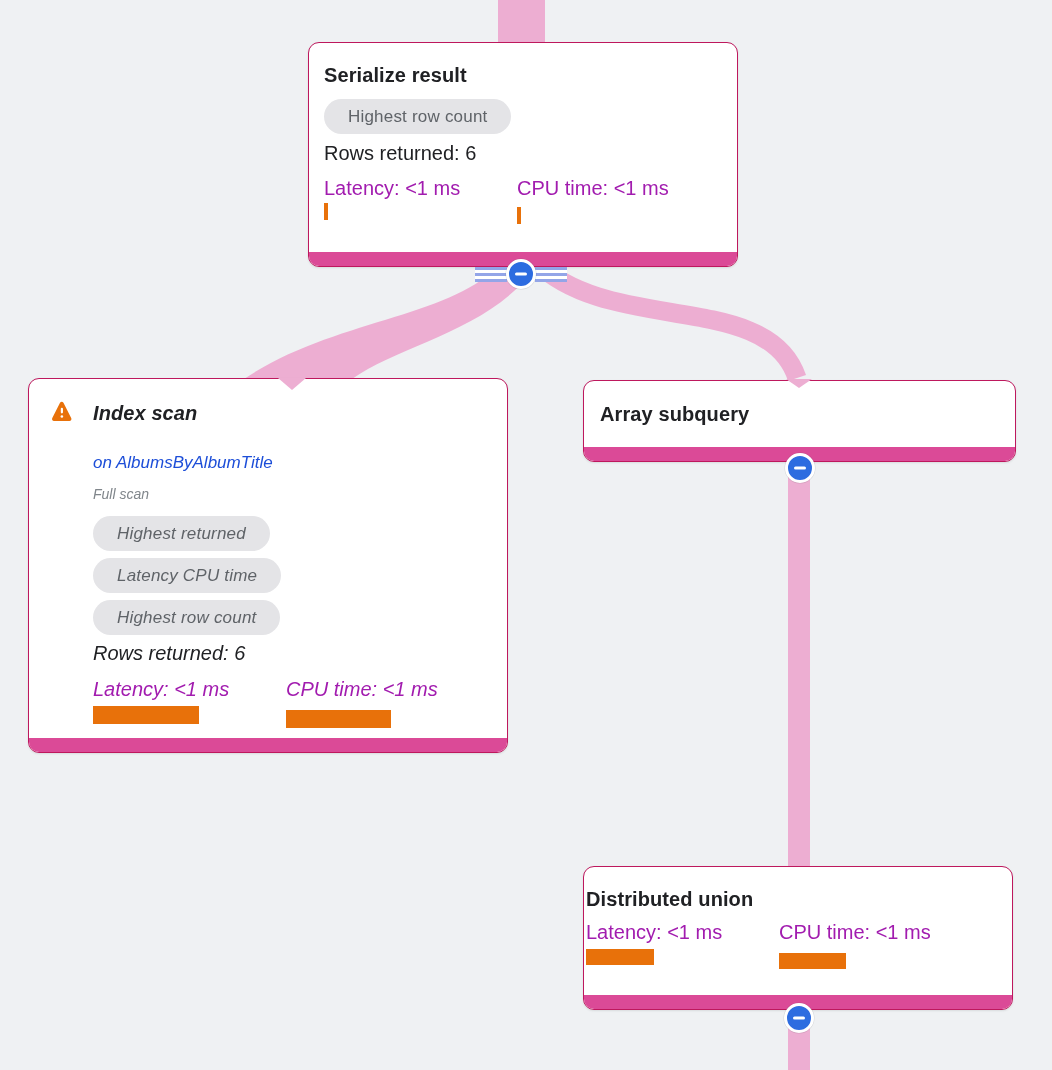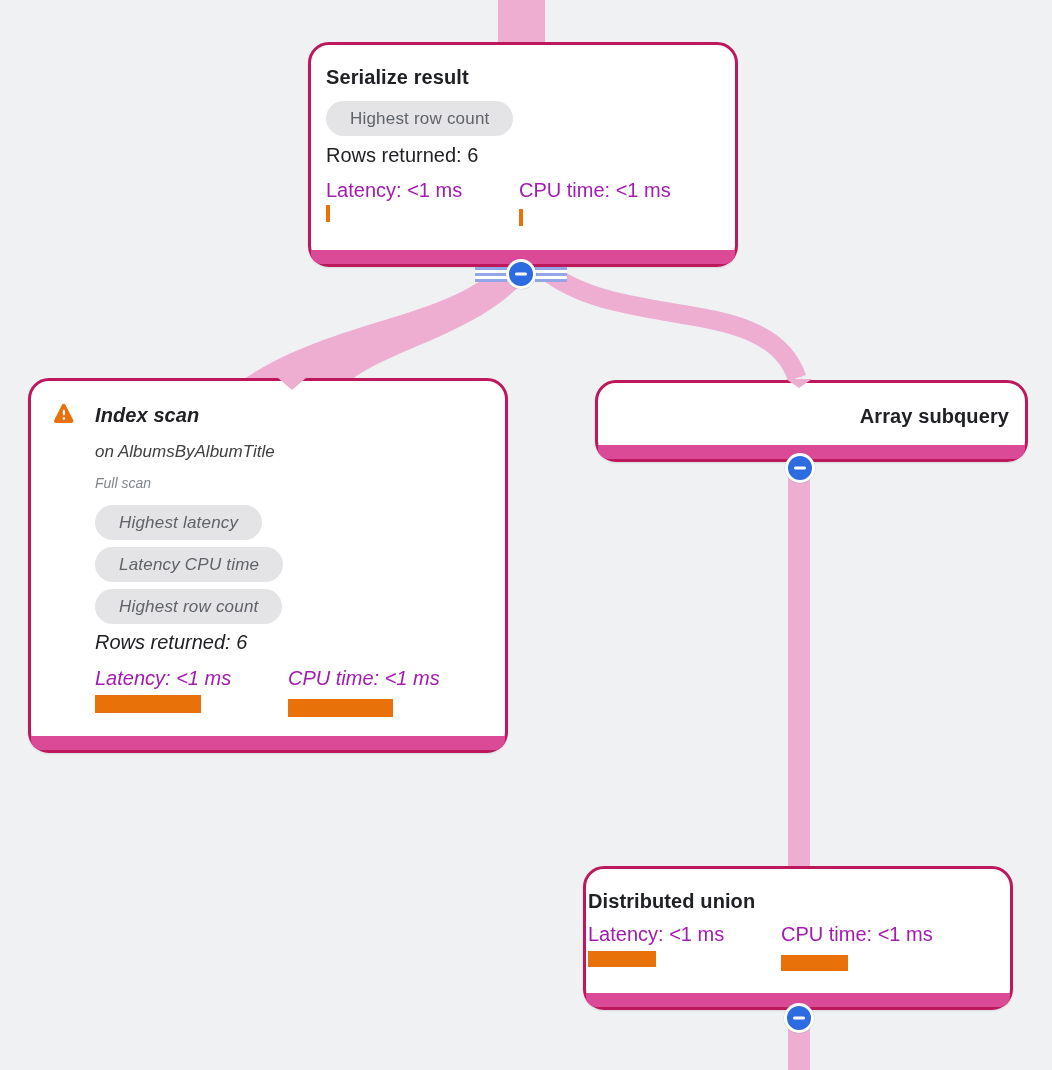--- a/index.html
+++ b/index.html
@@ -20,42 +20,42 @@
   }
   svg.edge-tips{
     position:absolute;left:0;top:0;z-index:5;pointer-events:none;
   }
 
   
   .node{
     position:absolute;
     z-index:2;
     background:#ffffff;
-    border:3px solid #be185d;
-    border-radius:21px;
+    border:1px solid #be185d;
+    border-radius:11px;
     box-shadow:0 1px 2px rgba(60,64,67,.12);
     box-sizing:border-box;
     color:#202124;
     cursor:pointer;
   }
   .accent-bar{
     position:absolute;left:0;right:0;bottom:0;
     height:14px;
     background:#db4a97;
     border-radius:0 0 10px 10px;
   }
   .node-title{
     font-size:20px;
     font-weight:600;
     letter-spacing:.1px;
     line-height:24px;
     color:#202124;
   }
   .node-subtitle{
-    font-size:17px;line-height:24px;color:#404040;margin-top:13px;
+    font-size:17px;line-height:24px;color:#1d4ed8;margin-top:26px;
   }
   .node-note{
     font-size:14px;line-height:24px;color:#80868b;margin-top:7px;
   }
   .badge{
     display:inline-flex;align-items:center;
     height:35px;
     padding:0 24px;
     border-radius:18px;
     background:#e4e4e7;
@@ -168,40 +168,40 @@
         <svg width="23" height="21" viewBox="0 0 24 22">
           <path fill="#e8710a" d="M3.1 21c-1.6 0-2.6-1.73-1.8-3.11L9.4 1.9c.8-1.39 2.8-1.39 3.6 0l8.1 15.99c.8 1.38-.2 3.11-1.8 3.11z"></path>
           <rect x="10.2" y="7" width="2.3" height="6" rx="1.1" fill="#fff"></rect>
           <circle cx="11.35" cy="16.3" r="1.35" fill="#fff"></circle>
         </svg>
       </span>
       <div class="node-title">Index scan</div>
       <div class="node-subtitle">on AlbumsByAlbumTitle</div>
       <div class="node-note">Full scan</div>
       <div class="badge-stack">
-        <div><span class="badge">Highest latency</span></div>
+        <div><span class="badge">Highest returned</span></div>
         <div><span class="badge">Latency CPU time</span></div>
         <div><span class="badge">Highest row count</span></div>
       </div>
       <div class="rows-returned">Rows returned: 6</div>
       <div class="metrics">
         <div class="metric">
           <div class="metric-label">Latency: &lt;1 ms</div>
           <div class="metric-bar" style="width: 106px;"></div>
         </div>
         <div class="metric cpu">
           <div class="metric-label">CPU time: &lt;1 ms</div>
           <div class="metric-bar" style="width: 105px;"></div>
         </div>
       </div>
     </div>
     <div class="accent-bar"></div>
   </div>
 
-  <div class="node card-array" style="left:595px;top:380px;width:433px;height:82px;text-align:right;">
+  <div class="node card-array" style="left:583px;top:380px;width:433px;height:82px;">
     <div class="body">
       <div class="node-title">Array subquery</div>
     </div>
     <div class="accent-bar"></div>
   </div>
 
   <div class="node card-dist" style="left:583px;top:866px;width:430px;height:144px;">
     <div class="body">
       <div class="node-title">Distributed union</div>
       <div class="metrics">

